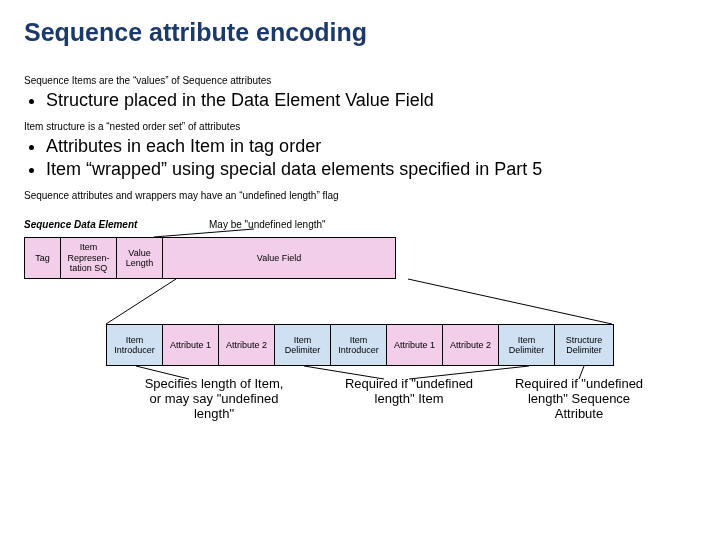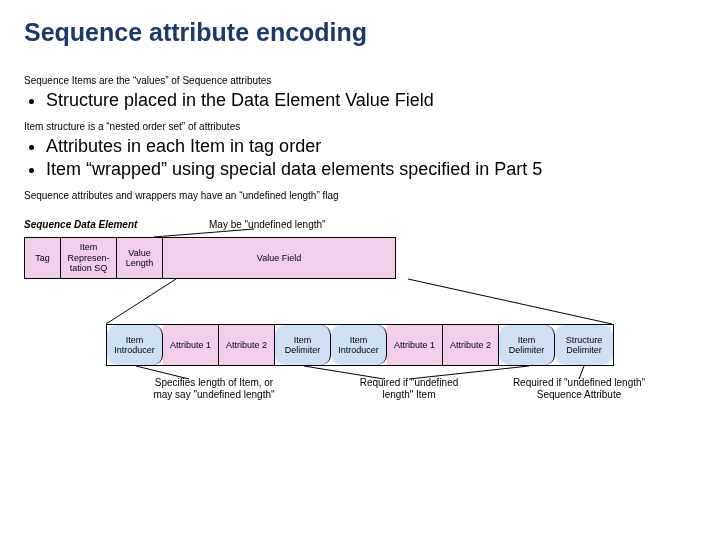--- a/index.html
+++ b/index.html
@@ -57,40 +57,40 @@
     display: flex;
     align-items: center;
     justify-content: center;
     text-align: center;
     font-size: 9px;
     line-height: 1.15;
     padding: 0 2px;
   }
   .cell:last-child { border-right: none; }
   .pink { background: #f3ceea; }
-  .blue { background: #cfe0f2; border-radius: 10px; }
+  .blue { background: #cfe0f2; }
   .botrow {
     position: absolute;
     top: 115px;
     left: 82px;
     display: flex;
     border: 1.5px solid #000;
     height: 42px;
   }
   svg.conn {
     position: absolute;
     top: 0;
     left: 0;
     width: 680px;
     height: 210px;
     pointer-events: none;
   }
   .note {
     position: absolute;
-    font-size: 10px;
+    font-size: 13px;
     line-height: 1.15;
     text-align: center;
   }
 </style>
 </head>
 <body>
 
 <h1>Sequence attribute encoding</h1>
 
 <div>

